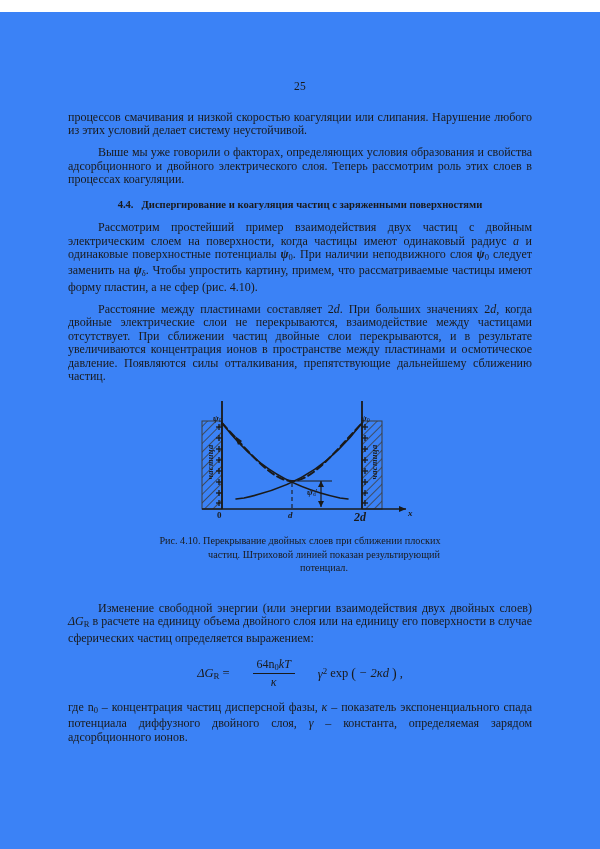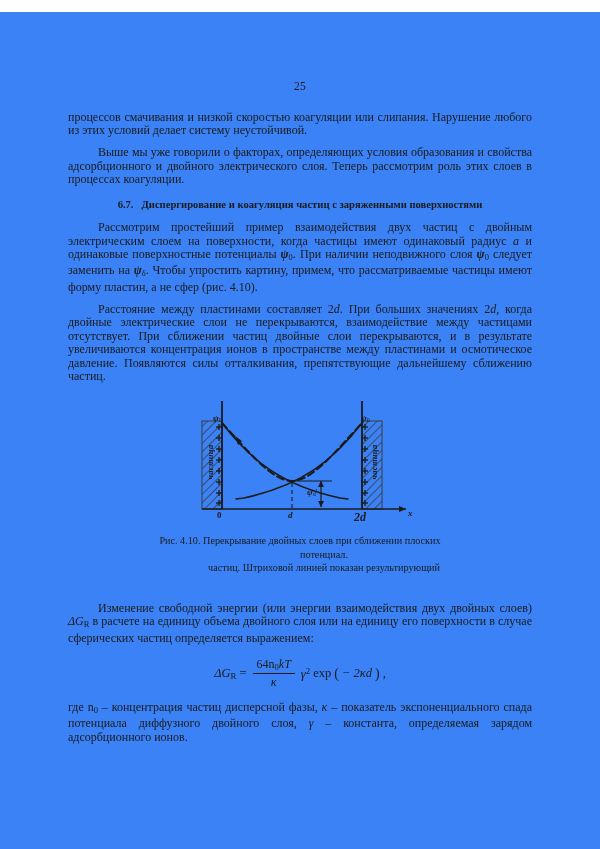--- a/index.html
+++ b/index.html
@@ -100,21 +100,21 @@
   .formula {
     display: inline-flex;
     align-items: center;
     gap: 3px;
     font-family: Liberation Serif, serif;
   }
   .frac {
     display: inline-flex;
     flex-direction: column;
     align-items: center;
-    margin: 0 3px;
+    margin: 0 20px;
     vertical-align: middle;
   }
   .frac .num-part {
     padding: 0 4px 1px 4px;
     font-size: 12px;
   }
   .frac .bar {
     width: 100%;
     height: 1px;
     background: #1a1a1a;
@@ -132,21 +132,21 @@
 <div class="page">
   <div class="content">
 
     <div class="page-number">25</div>
 
     <p class="body-text">процессов смачивания и низкой скоростью коагуляции или слипания. Нарушение любого из этих условий делает систему неустойчивой.</p>
 
     <p class="body-text indent">Выше мы уже говорили о факторах, определяющих условия образования и свойства адсорбционного и двойного электрического слоя. Теперь рассмотрим роль этих слоев в процессах коагуляции.</p>
 
     <div class="section-heading">
-      <span class="num">6.7.</span><span>Диспергирование и коагуляция частиц с заряженными поверхностями</span>
+      <span class="num">4.4.</span><span>Диспергирование и коагуляция частиц с заряженными поверхностями</span>
     </div>
 
     <p class="body-text indent"><span>Рассмотрим простейший пример взаимодействия двух частиц с двойным электрическим слоем на поверхности, когда частицы имеют одинаковый радиус </span><i class="v">a</i><span> и одинаковые поверхностные потенциалы </span><span class="psi">ψ</span><sub>0</sub><span>. При наличии неподвижного слоя </span><span class="psi">ψ</span><sub>0</sub><span> следует заменить на </span><span class="psi">ψ</span><sub>δ</sub><span>. Чтобы упростить картину, примем, что рассматриваемые частицы имеют форму пластин, а не сфер (рис. 4.10).</span></p>
 
     <p class="body-text indent"><span>Расстояние между пластинами составляет 2</span><i class="v">d</i><span>. При больших значениях 2</span><i class="v">d</i><span>, когда двойные электрические слои не перекрываются, взаимодействие между частицами отсутствует. При сближении частиц двойные слои перекрываются, и в результате увеличиваются концентрация ионов в пространстве между пластинами и осмотическое давление. Появляются силы отталкивания, препятствующие дальнейшему сближению частиц.</span></p>
 
 
     <div class="figure-block">
       <div class="figure-canvas">
         <svg width="240" height="128" viewBox="0 0 240 128" xmlns="http://www.w3.org/2000/svg">
@@ -274,22 +274,22 @@
 
         <span style="position:absolute;left:37px;top:113px;font-size:9px;font-weight:bold;">0</span>
         <span style="position:absolute;left:108px;top:113px;font-size:9px;font-style:italic;font-weight:bold;">d</span>
         <span style="position:absolute;left:174px;top:113px;font-size:12px;font-style:italic;font-weight:bold;">2d</span>
         <span style="position:absolute;left:228px;top:111px;font-size:9px;font-style:italic;font-weight:bold;">x</span>
       </div>
 
       <div class="fig-caption">
         <span>Рис. 4.10.</span>
         <span>Перекрывание двойных слоев при сближении плоских</span>
+        <span class="cap-rest">частиц. Штриховой линией показан результирующий</span>
         <span class="cap-rest">потенциал.</span>
-        <span class="cap-rest">частиц. Штриховой линией показан результирующий</span>
       </div>
     </div>
 
     <p class="body-text indent" style="margin-top:28px;"><span>Изменение свободной энергии (или энергии взаимодействия двух двойных слоев) </span><i class="v">ΔG</i><sub>R</sub><span> в расчете на единицу объема двойного слоя или на единицу его поверхности в случае сферических частиц определяется выражением:</span></p>
 
     <div class="formula-row">
       <span class="formula">
         <span><i class="v">ΔG</i><sub>R</sub></span>
         <span>=</span>
         <span class="frac">

